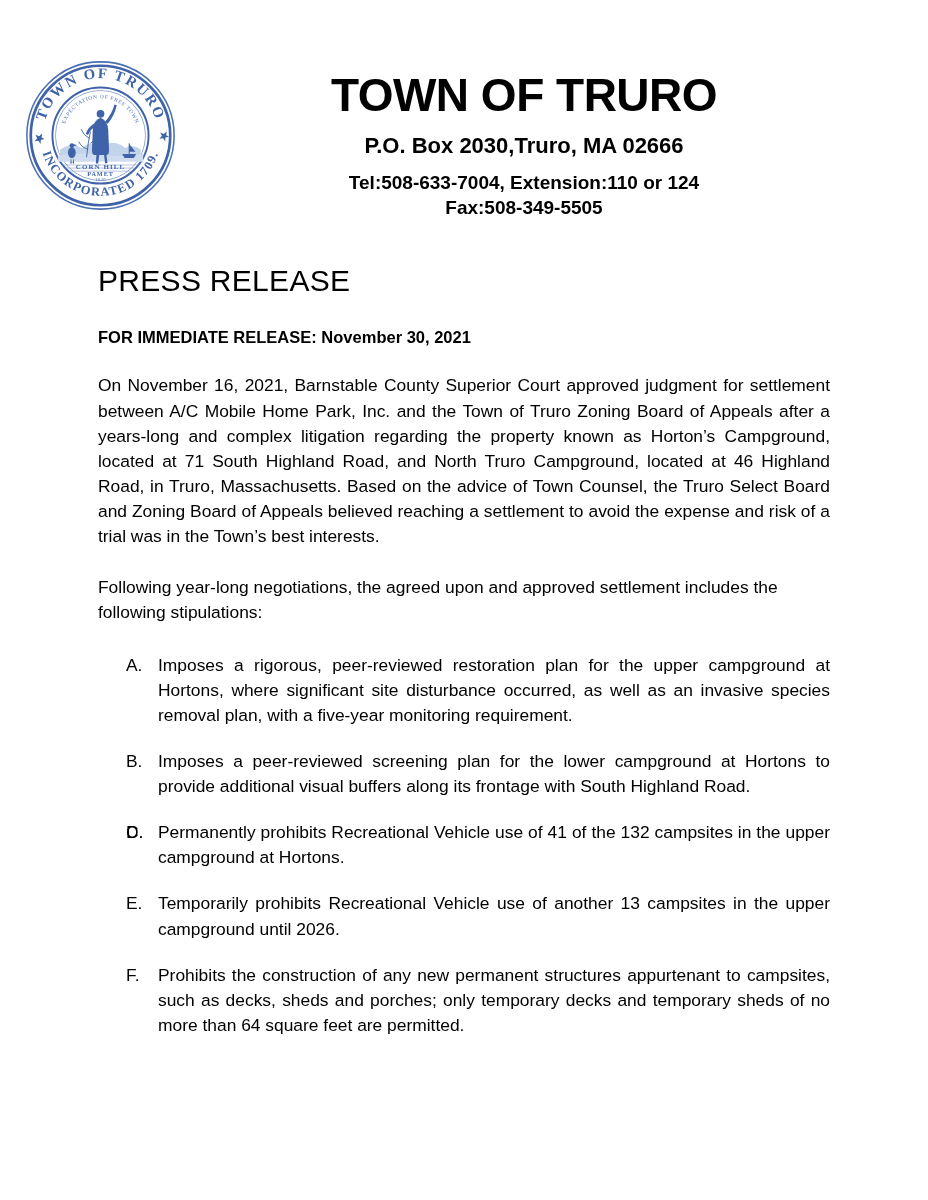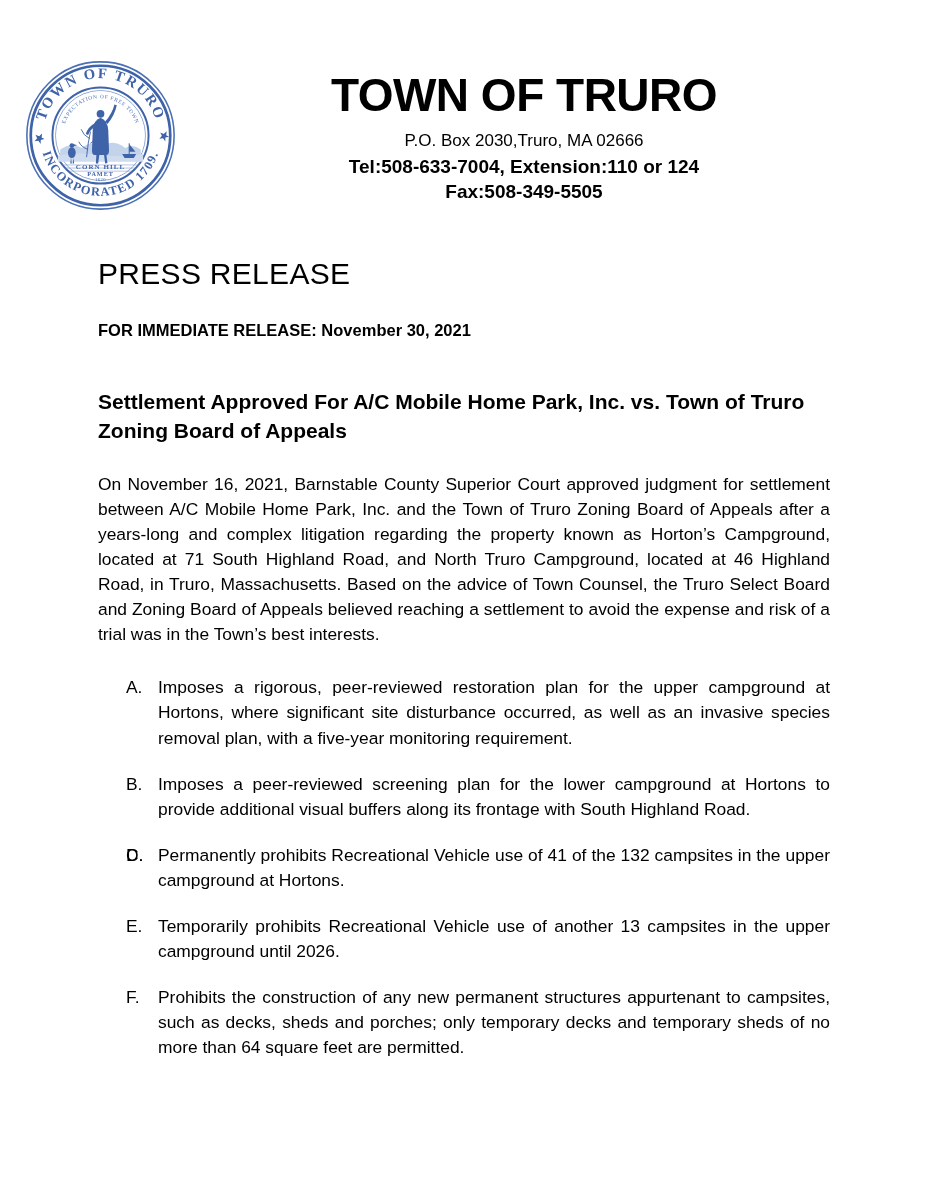--- a/index.html
+++ b/index.html
@@ -57,24 +57,24 @@
   .org-title {
     font-size: 46px;
     font-weight: bold;
     letter-spacing: -0.5px;
     line-height: 1.04;
     margin: 0 0 10px 0;
     white-space: nowrap;
   }
 
   .addr-line {
-    font-size: 17px;
+    font-size: 22px;
     line-height: 1.24;
-    margin: 4px;
-    font-weight: normal;
+    margin: 12px;
+    font-weight: bold;
   }
 
   .addr-line-bold {
     font-size: 19px;
     line-height: 1.3;
     margin: 0;
     font-weight: bold;
   }
 
   
@@ -241,24 +241,24 @@
       <div class="addr-line-bold">Fax:508-349-5505</div>
     </div>
   </div>
 
   <div class="content">
 
     <div class="press-release-heading">PRESS RELEASE</div>
 
     <div class="immediate-release">FOR IMMEDIATE RELEASE: November 30, 2021</div>
 
-    <h1 class="doc-title">Settlement Approved For A/C Mobile Home Park, Inc. vs. Town of Truro Zoning Board of Appeals</h1>
 
     <p class="para">On November 16, 2021, Barnstable County Superior Court approved judgment for settlement between A/C Mobile Home Park, Inc. and the Town of Truro Zoning Board of Appeals after a years-long and complex litigation regarding the property known as Horton’s Campground, located at 71 South Highland Road, and North Truro Campground, located at 46 Highland Road, in Truro, Massachusetts. Based on the advice of Town Counsel, the Truro Select Board and Zoning Board of Appeals believed reaching a settlement to avoid the expense and risk of a trial was in the Town’s best interests.</p>
 
+    <p class="para tight">Following year-long negotiations, the agreed upon and approved settlement includes the following stipulations:</p>
 
     <ol class="stips">
       <li>
         <span class="marker">A.</span>
         <span>Imposes a rigorous, peer-reviewed restoration plan for the upper campground at Hortons, where significant site disturbance occurred, as well as an invasive species removal plan, with a five-year monitoring requirement.</span>
       </li>
       <li>
         <span class="marker">B.</span>
         <span>Imposes a peer-reviewed screening plan for the lower campground at Hortons to provide additional visual buffers along its frontage with South Highland Road.</span>
       </li>

